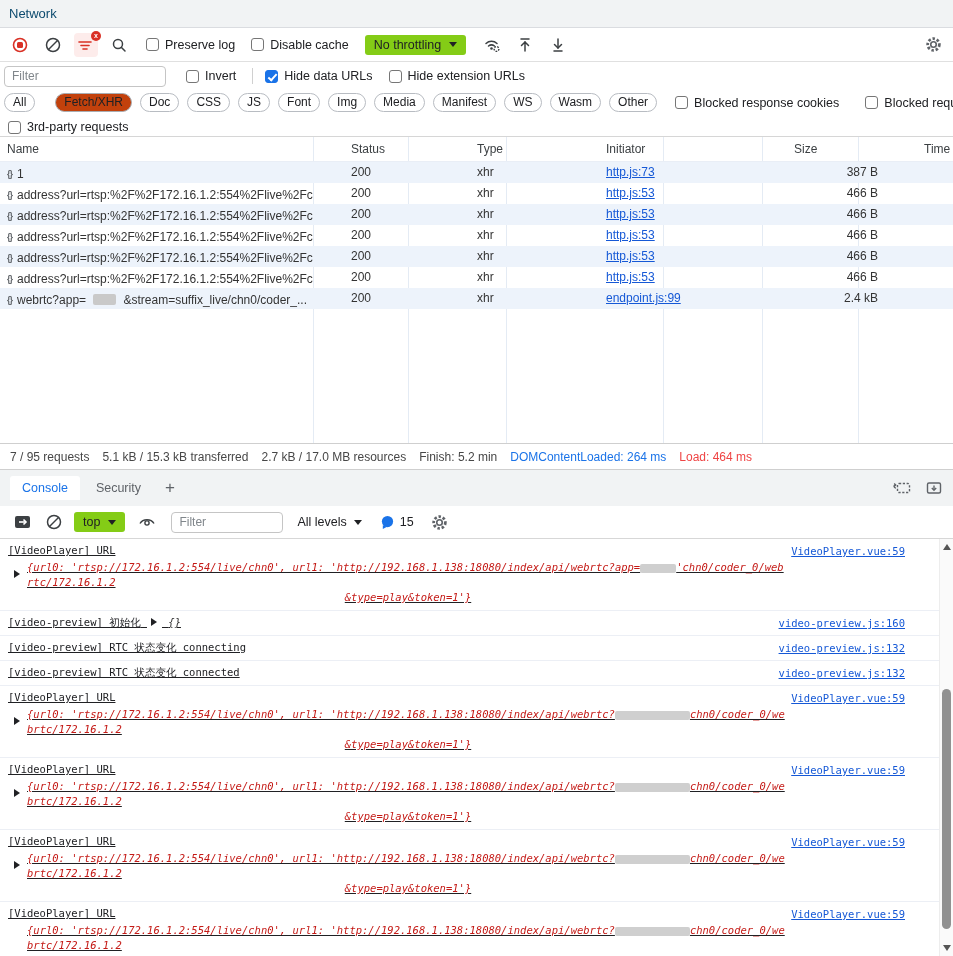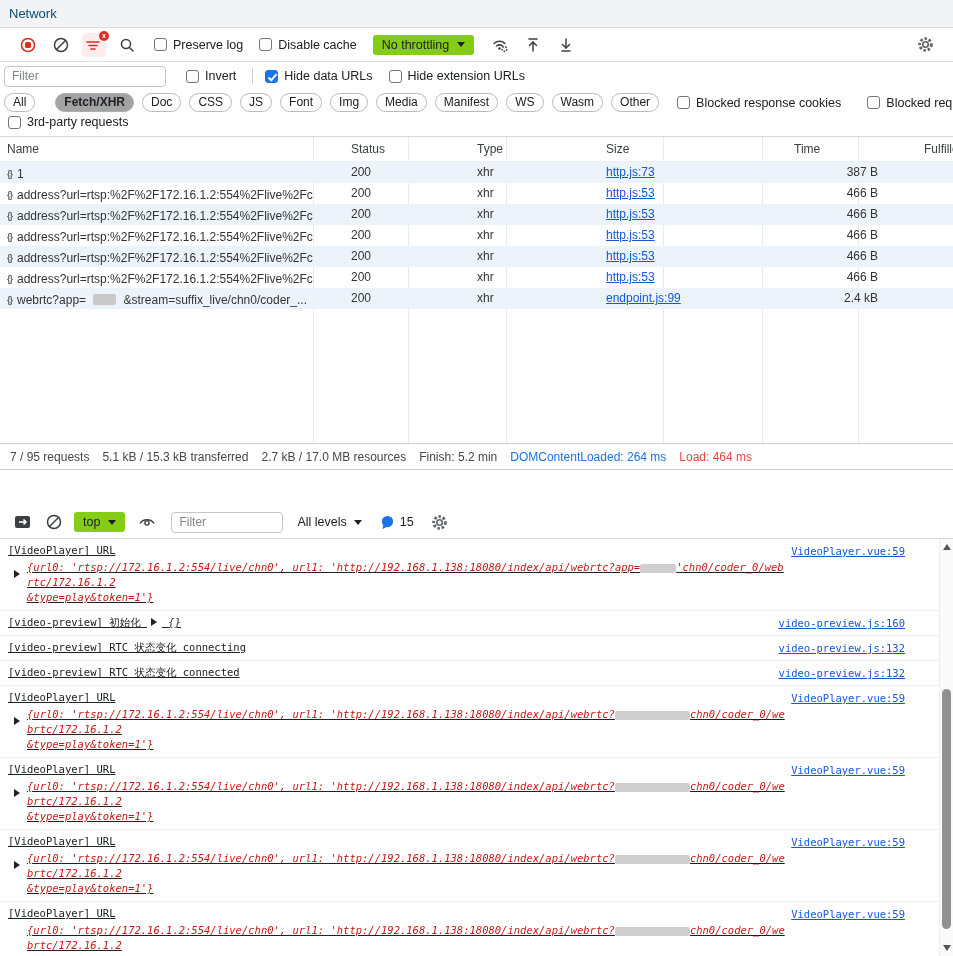--- a/index.html
+++ b/index.html
@@ -6,21 +6,21 @@
   html,body { background:#fff; }
   body { font-family:"Liberation Sans", sans-serif; color:#202124; }
   .screen { position:relative; width:953px; height:956px; background:#fff; overflow:hidden; }
 
   
   .titlebar { position:absolute; top:0; left:0; width:953px; height:28px; background:#f1f3f4;
               border-bottom:1px solid #dadce0; font-size:13px; color:#0c4a6e; line-height:27px; padding-left:9px; }
 
   
   .net-toolbar { position:absolute; top:28px; left:0; width:953px; height:34px; background:#fff;
-                 border-bottom:1px solid #e0e0e0; display:flex; align-items:center; padding:0 16px; }
+                 border-bottom:1px solid #e0e0e0; display:flex; align-items:center; padding:0 8px; }
   .tb-btn { width:24px; height:24px; display:flex; align-items:center; justify-content:center; margin-right:9px; border-radius:4px; }
   .tb-btn svg { display:block; }
   .filter-active { background:#fdeceb; position:relative; }
   .badge { position:absolute; top:-2px; right:-3px; width:10px; height:10px; background:#d93025; border-radius:50%;
            color:#fff; font-size:7px; font-weight:bold; line-height:10px; text-align:center; }
   .cbx { display:inline-flex; align-items:center; gap:6px; font-size:12.5px; color:#202124; margin-right:16px; white-space:nowrap; }
   .box { width:13px; height:13px; border:1px solid #767676; border-radius:3px; background:#fff; flex:0 0 auto; position:relative; }
   .box.checked { background:#1a73e8; border-color:#1a73e8; }
   .box.checked::after { content:""; position:absolute; left:4px; top:1px; width:3px; height:7px;
                         border:solid #fff; border-width:0 2px 2px 0; transform:rotate(42deg); }
@@ -35,26 +35,26 @@
   .text-input { height:21px; border:1px solid #c5c5c5; border-radius:4px; font-size:12px; padding:0 7px;
                 color:#3b82f6; background:#fff; outline:none; font-family:"Liberation Sans",sans-serif; }
   .text-input::placeholder { color:#80868b; }
   .net-filter-input { width:162px; margin-right:20px; }
   .vdiv { width:1px; height:16px; background:#d0d0d0; margin:0 12px 0 0; }
 
   
   .chips-row { position:absolute; top:90px; left:0; width:953px; height:25px; display:flex; align-items:center; padding:0 4px; }
   .chip { border:1px solid #b8bcc2; border-radius:10px; font-size:12px; color:#202124; padding:1px 8px 2px;
           margin-right:8px; background:#fff; white-space:nowrap; }
-  .chip.selected { background:#a3a3a3; border-color:#a9adb3; font-weight:bold; }
+  .chip.selected { background:#c2410c; border-color:#a9adb3; font-weight:normal; }
   .chip-div { width:1px; height:16px; background:#d0d0d0; margin:0 10px 0 2px; }
   .chips-row .cbx { margin-left:10px; }
 
   
-  .thirdparty-row { position:absolute; top:115px; left:0; width:953px; height:19px; display:flex; align-items:flex-start; padding:0 8px; border-bottom:0; }
+  .thirdparty-row { position:absolute; top:115px; left:0; width:953px; height:19px; display:flex; align-items:flex-end; padding:0 8px; border-bottom:0; }
 
   
   .table-wrap { position:absolute; top:136px; left:0; width:953px; height:307px; background:#fff; border-top:1px solid #d6d6d6; }
   .colline { position:absolute; top:0; bottom:0; width:1px; background:#e4ebf4; }
   .grid-row { display:grid; grid-template-columns:313px 95px 98px 157px 99px 96px 95px; width:953px; position:relative;gap:31px; }
   .thead { height:25px; font-size:12px; color:#3c4043; border-bottom:1px solid #e9eef6; }
   .thead .hcell { padding:5px 0 0 7px; white-space:nowrap; overflow:hidden; }
   .trow { height:21px; font-size:12px; color:#333; }
   .trow.odd { background:#edf3fb; }
   .cell { padding:3px 6px 0 7px; white-space:nowrap; overflow:hidden; }
@@ -93,21 +93,21 @@
   .console-area { position:absolute; top:539px; left:0; width:939px; height:417px; background:#fff; overflow:hidden;text-decoration:underline; }
   .msg { position:relative; border-bottom:1px solid #eceff5; padding:4px 150px 5px 8px;
          font-family:"DejaVu Sans Mono", monospace; font-size:10.5px; color:#202124; line-height:15px; }
   .msg .src { position:absolute; right:34px; top:5px; color:#1558d6; text-decoration:underline;
               font-size:10.5px; white-space:nowrap; }
   .tri { display:inline-block; width:0; height:0; border-top:4px solid transparent; border-bottom:4px solid transparent;
          border-left:6px solid #202124; margin:0 5px 0 4px; }
   .preview-block { position:relative; padding-left:19px; margin-top:2px; }
   .preview-block .tri { position:absolute; left:6px; top:10px; margin:0; }
   .obj { font-style:italic; color:#c41a16; word-break:break-all; }
-  .obj .line2 { display:block; }
+  .obj .line2 { display:block;text-align:center; }
   .cblur-a { width:36px; height:9px; background:#cfcfcf; }
   .cblur-b { width:75px; height:9px; background:#cfcfcf; }
   .prev-empty { font-style:italic; color:#303030; }
   .prev-gray { font-style:italic; color:#808080; }
 
   
   .scrollbar { position:absolute; top:539px; left:939px; width:14px; height:417px; background:#fafafa; border-left:1px solid #ededed; }
   .sb-arrow { position:absolute; left:3px; width:0; height:0; border-left:4px solid transparent; border-right:4px solid transparent; }
   .sb-up { top:5px; border-bottom:6px solid #555; }
   .sb-down { bottom:5px; border-top:6px solid #555; }
@@ -245,20 +245,21 @@
     <div class="colline" style="left:408px;"></div>
     <div class="colline" style="left:506px;"></div>
     <div class="colline" style="left:663px;"></div>
     <div class="colline" style="left:762px;"></div>
     <div class="colline" style="left:858px;"></div>
 
     <div class="grid-row thead">
       <div class="hcell">Name</div>
       <div class="hcell">Status</div>
       <div class="hcell">Type</div>
+      <div class="hcell">Initiator</div>
       <div class="hcell">Size</div>
       <div class="hcell">Time</div>
       <div class="hcell">Fulfilled by</div>
     </div>
 
     <div class="grid-row trow odd">
       <div class="cell name-cell">
           <span class="xhr-ic">{}</span>
           <span>1</span>
         </div>
@@ -347,20 +348,37 @@
 
   <div class="summary">
     <span>7 / 95 requests</span>
     <span>5.1 kB / 15.3 kB transferred</span>
     <span>2.7 kB / 17.0 MB resources</span>
     <span>Finish: 5.2 min</span>
     <span class="sum-blue">DOMContentLoaded: 264 ms</span>
     <span class="sum-red">Load: 464 ms</span>
   </div>
 
+  <div class="drawer-tabs">
+    <span class="dtab active">Console</span>
+    <span class="dtab">Security</span>
+    <span class="plus">+</span>
+    <div class="drawer-icons">
+      <svg width="19" height="16" viewBox="0 0 19 16">
+        <rect x="5.5" y="3.5" width="12" height="9" rx="1.5" fill="none" stroke="#5f6368" stroke-width="1.4" stroke-dasharray="2.2 1.6"></rect>
+        <path d="M4 8 C1.5 8 1.5 5 3.5 5" fill="none" stroke="#5f6368" stroke-width="1.4"></path>
+        <polyline points="2.2,3.6 3.7,5 2.2,6.4" fill="none" stroke="#5f6368" stroke-width="1.3"></polyline>
+      </svg>
+      <svg width="18" height="16" viewBox="0 0 18 16">
+        <rect x="2.5" y="3" width="13" height="10" rx="1.5" fill="none" stroke="#5f6368" stroke-width="1.4"></rect>
+        <line x1="9" y1="5.5" x2="9" y2="9.5" stroke="#5f6368" stroke-width="1.4"></line>
+        <polyline points="6.8,8 9,10.2 11.2,8" fill="none" stroke="#5f6368" stroke-width="1.4"></polyline>
+      </svg>
+    </div>
+  </div>
 
   <div class="console-toolbar">
     <div class="tb-btn">
       <svg width="17" height="14" viewBox="0 0 17 14">
         <rect x="1" y="1" width="15" height="12" rx="2" fill="#3c4043"></rect>
         <line x1="5" y1="7" x2="12" y2="7" stroke="#fff" stroke-width="1.6"></line>
         <polyline points="9.5,4.5 12,7 9.5,9.5" fill="none" stroke="#fff" stroke-width="1.6"></polyline>
       </svg>
     </div>
     <div class="tb-btn">

